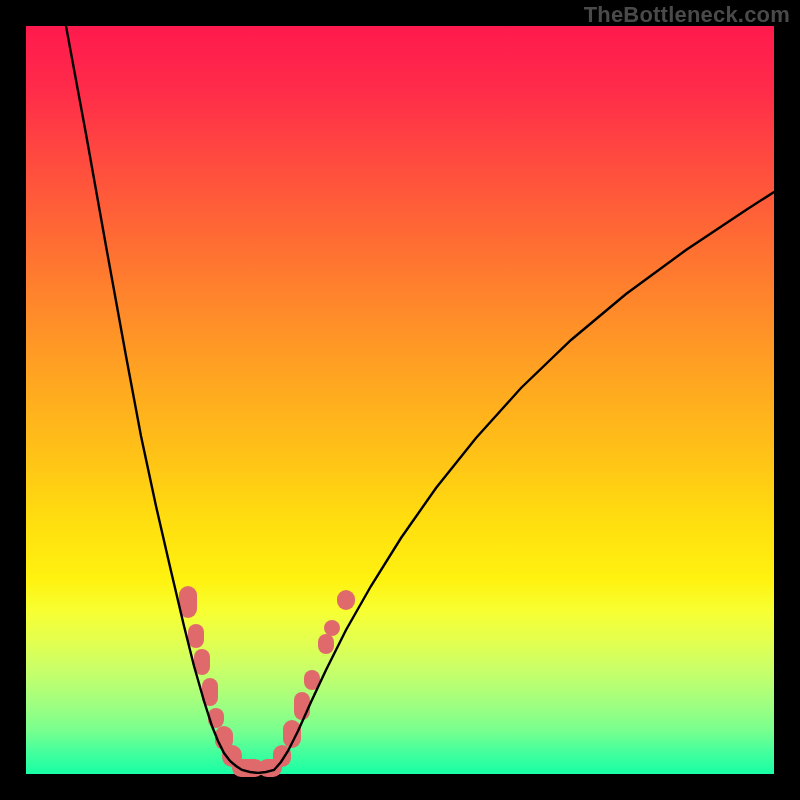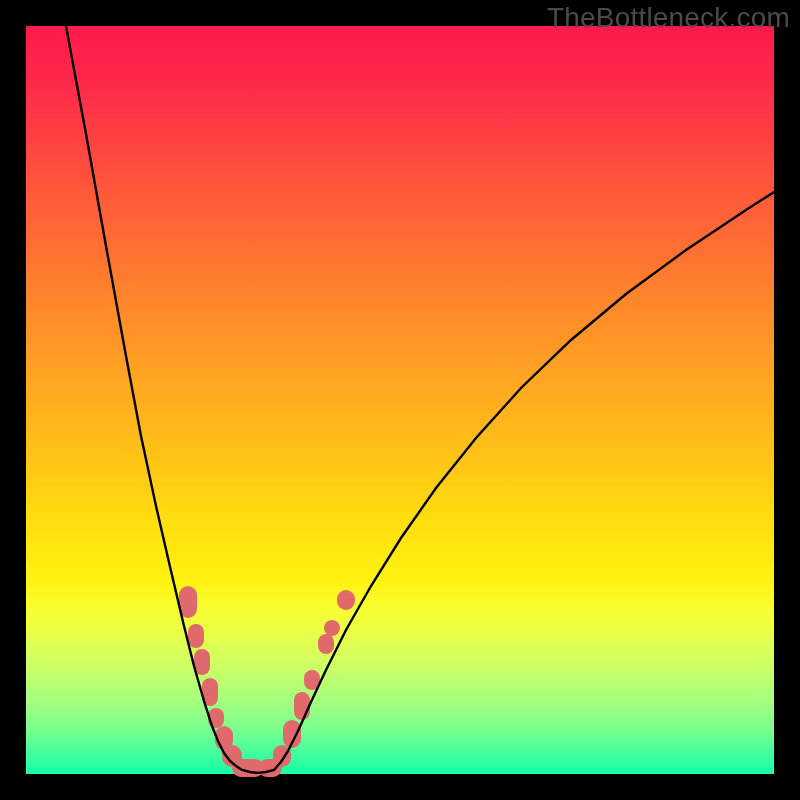--- a/index.html
+++ b/index.html
@@ -43,22 +43,22 @@
       #7bff8e 94%,
       #46ff9c 97%,
       #18ffa6 100%);
   }
 
   .watermark {
     position: absolute;
     top: 2px;
     right: 10px;
     color: #4a4a4a;
-    font-size: 28px;
-    font-weight: 400;
+    font-size: 22px;
+    font-weight: 700;
     letter-spacing: 0.2px;
     z-index: 50;
     margin-left: 11px;
   }
 
   svg.curve {
     position: absolute;
     left: 0;
     top: 0;
     width: 748px;

